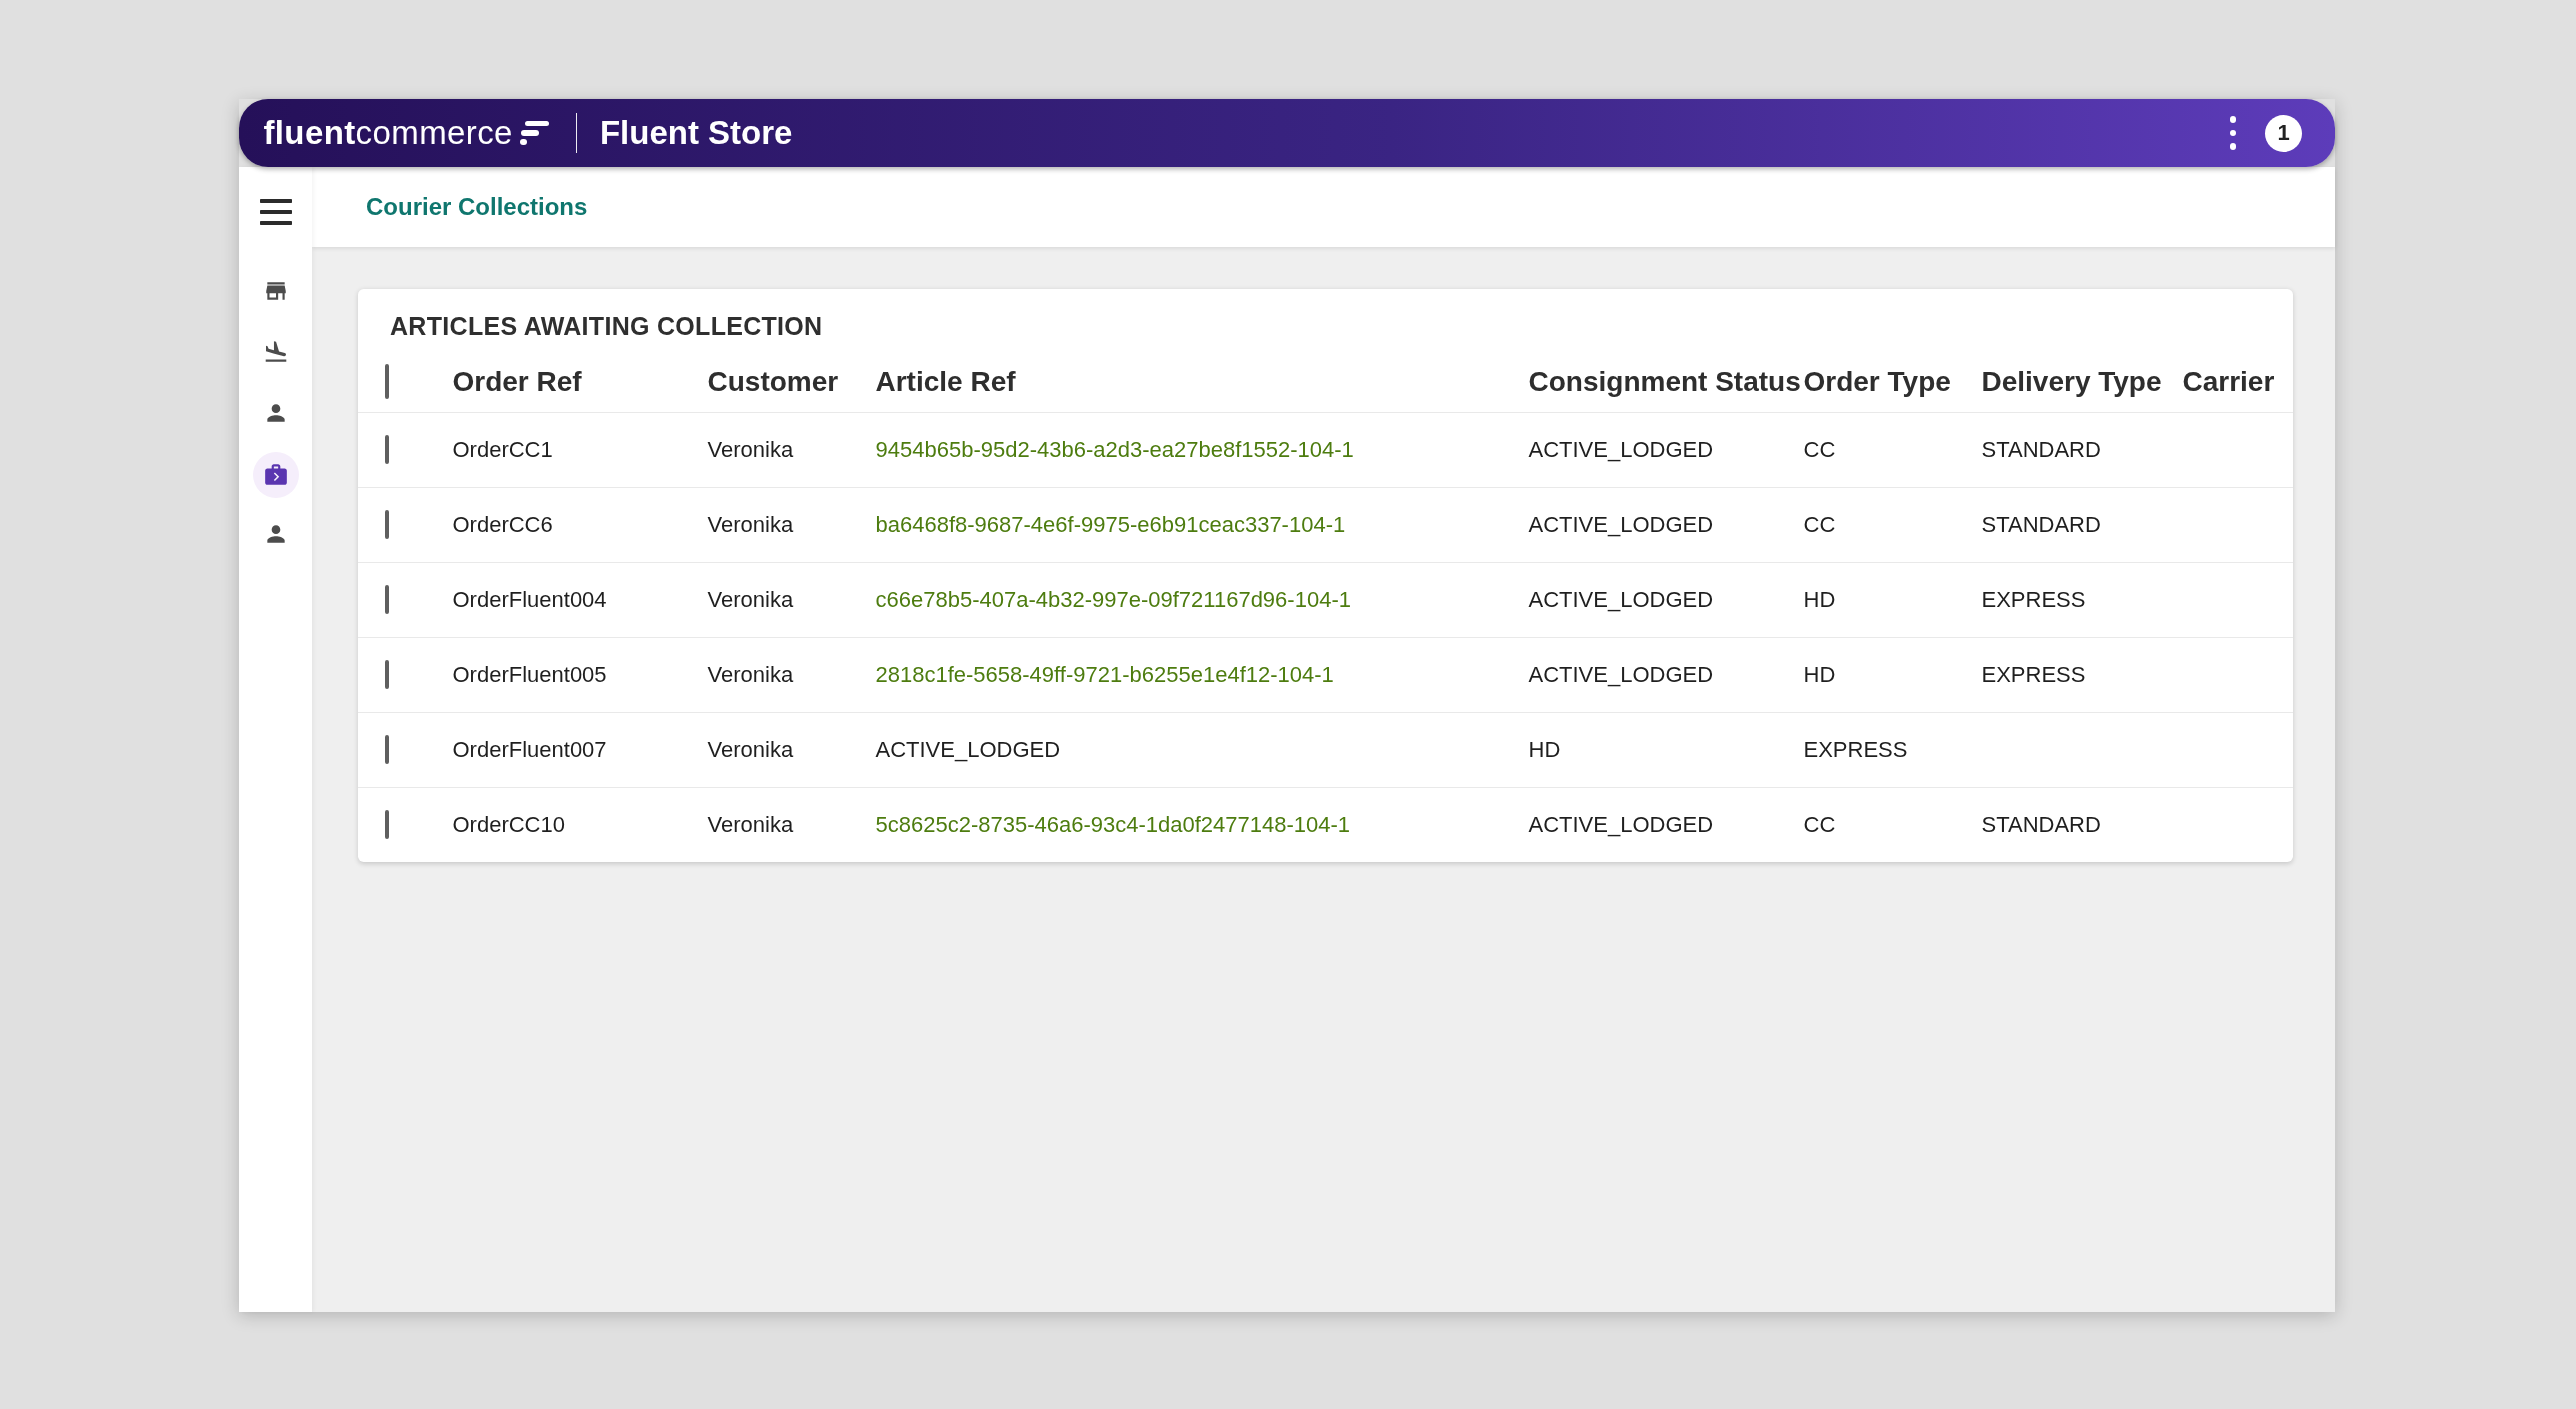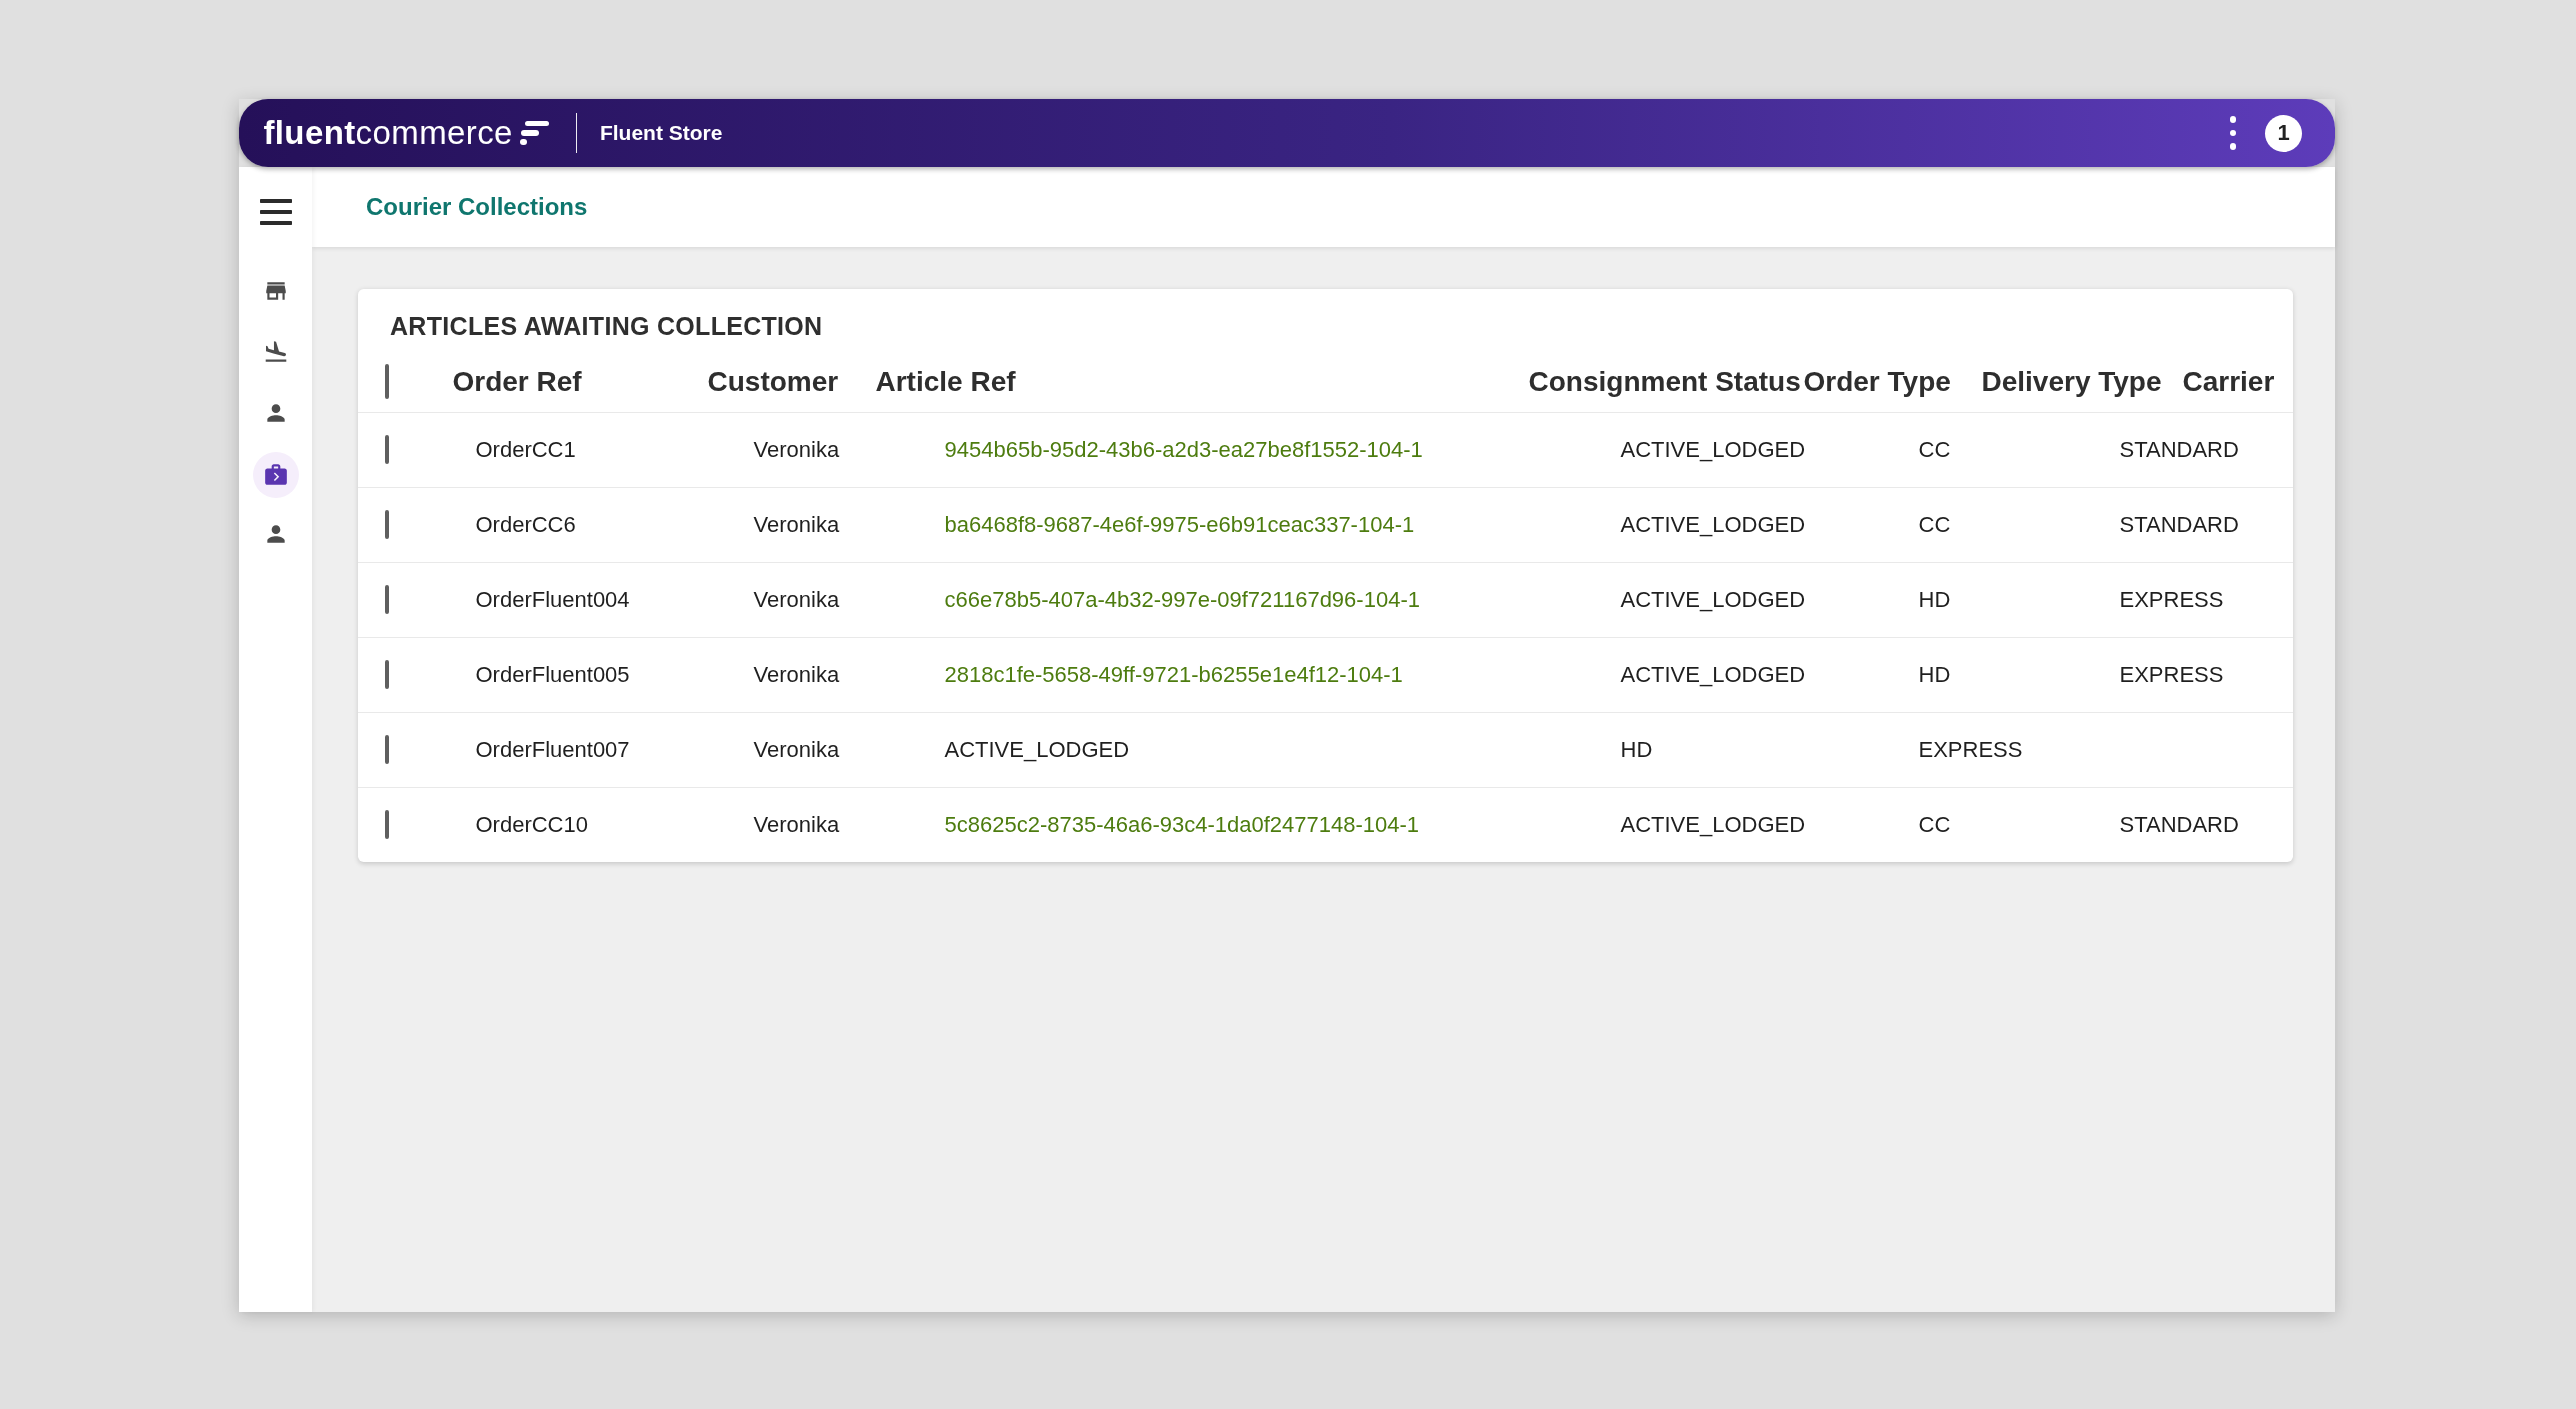--- a/index.html
+++ b/index.html
@@ -16,21 +16,21 @@
   .brand { display:flex; align-items:center; color:#fff; cursor:default; }
   .brand-text { font-size:33px; letter-spacing:0.4px; white-space:nowrap; }
   .brand-bold { font-weight:700; }
   .brand-light { font-weight:400; }
   .logo-mark { width:30px; height:26px; position:relative; margin-left:5.7px; }
   .logo-mark i { position:absolute; background:#fff; height:5.7px; border-radius:3.6px; display:block; }
   .logo-mark i:nth-child(1){ top:0.7px;  left:6.5px;  width:24px; }
   .logo-mark i:nth-child(2){ top:10px; left:2.9px;  width:18px; }
   .logo-mark i:nth-child(3){ top:19.4px; left:1.4px;  width:7.2px; }
   .header-divider { width:1.4px; height:40px; background:rgba(255,255,255,.92); margin:0 23px 0 27px; }
-  .app-title { color:#fff; font-size:21px; font-weight:700; white-space:nowrap; }
+  .app-title { color:#fff; font-size:33px; font-weight:700; white-space:nowrap; }
   .header-spacer { flex:1; }
   .kebab { display:flex; flex-direction:column; align-items:center; gap:7.2px; padding:7.2px;
            margin-right:21.5px; cursor:pointer; }
   .kebab i { width:6.5px; height:6.5px; border-radius:50%; background:#fff; display:block; }
   .badge { width:37px; height:37px; border-radius:50%; background:#fff; display:flex;
            align-items:center; justify-content:center; font-size:22px; font-weight:700;
            color:#222; cursor:pointer; }
 
   
   .body-row { flex:1; display:flex; min-height:0; }
@@ -54,21 +54,21 @@
 
   .content { flex:1; padding:42px 0 0 46px; overflow:hidden; }
   .card { width:1935px; background:#fff; border-radius:5.7px; box-shadow:0 1.4px 5.7px rgba(0,0,0,.16); }
   .card-title { padding:23px 0 11.5px 32px; font-size:25px; font-weight:700; color:#2f2f2f;
                 letter-spacing:0.3px; }
 
   .grid-row { display:grid;
               grid-template-columns:68px 255px 168px 653px 275px 178px 201px 1fr;
               padding-left:26.5px; align-items:center; }
   .thead { height:59px; font-size:28px; font-weight:700; color:#2e2e2e; }
-  .trow  { height:75px; border-top:0.7px solid #e9e9e9; font-size:22px; color:#1f1f1f;gap:23px; }
+  .trow  { height:75px; border-top:0.7px solid #e9e9e9; font-size:22px; color:#1f1f1f; }
   .trow a { color:#4d7c0f; text-decoration:none; cursor:pointer; }
   .checkbox { width:24px; height:24px; border:2.2px solid #5f5f5f; border-radius:4.3px;
               background:#fff; cursor:pointer; }
 </style>
 </head>
 <body>
 
 <div class="app">
 
   <div class="header">

